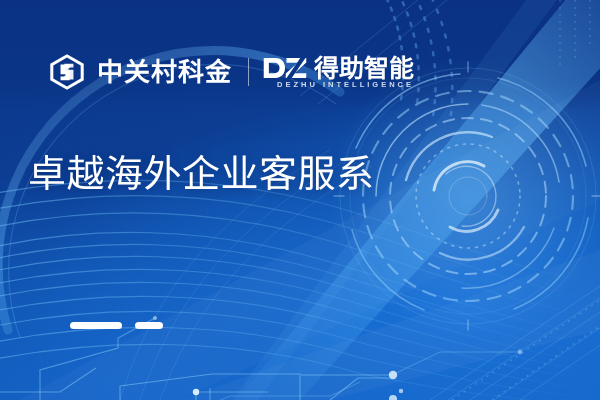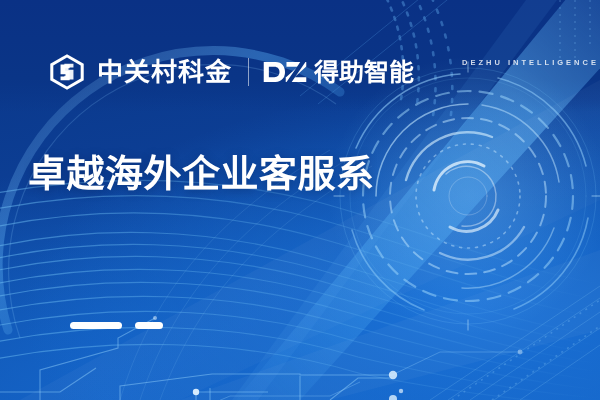--- a/index.html
+++ b/index.html
@@ -76,23 +76,22 @@
   .logo-divider {
     width: 1px;
     height: 28px;
     margin: 0 14px 0 16px;
     background: rgba(255,255,255,0.55);
     flex: 0 0 1px;
   }
 
   .logo-dz {
     display: flex;
-    flex-direction: row;
+    flex-direction: column;
     justify-content: center;
-    gap: 48px;
   }
 
   .dz-line {
     display: flex;
     align-items: center;
   }
 
   .dz-mark {
     width: 44px;
     height: 26px;
@@ -121,21 +120,21 @@
   }
 
   
   .headline {
     position: absolute;
     left: 28px;
     top: 152px;
     z-index: 6;
     color: #ffffff;
     font-size: 38px;
-    font-weight: 700;
+    font-weight: 400;
     line-height: 1.16;
     letter-spacing: 0.5px;
     text-shadow: 0 2px 10px rgba(2,24,70,0.35);
     width: 395px;
   }
   .headline-line { display: block; white-space: nowrap; }
 
   
   .dash-row {
     position: absolute;

